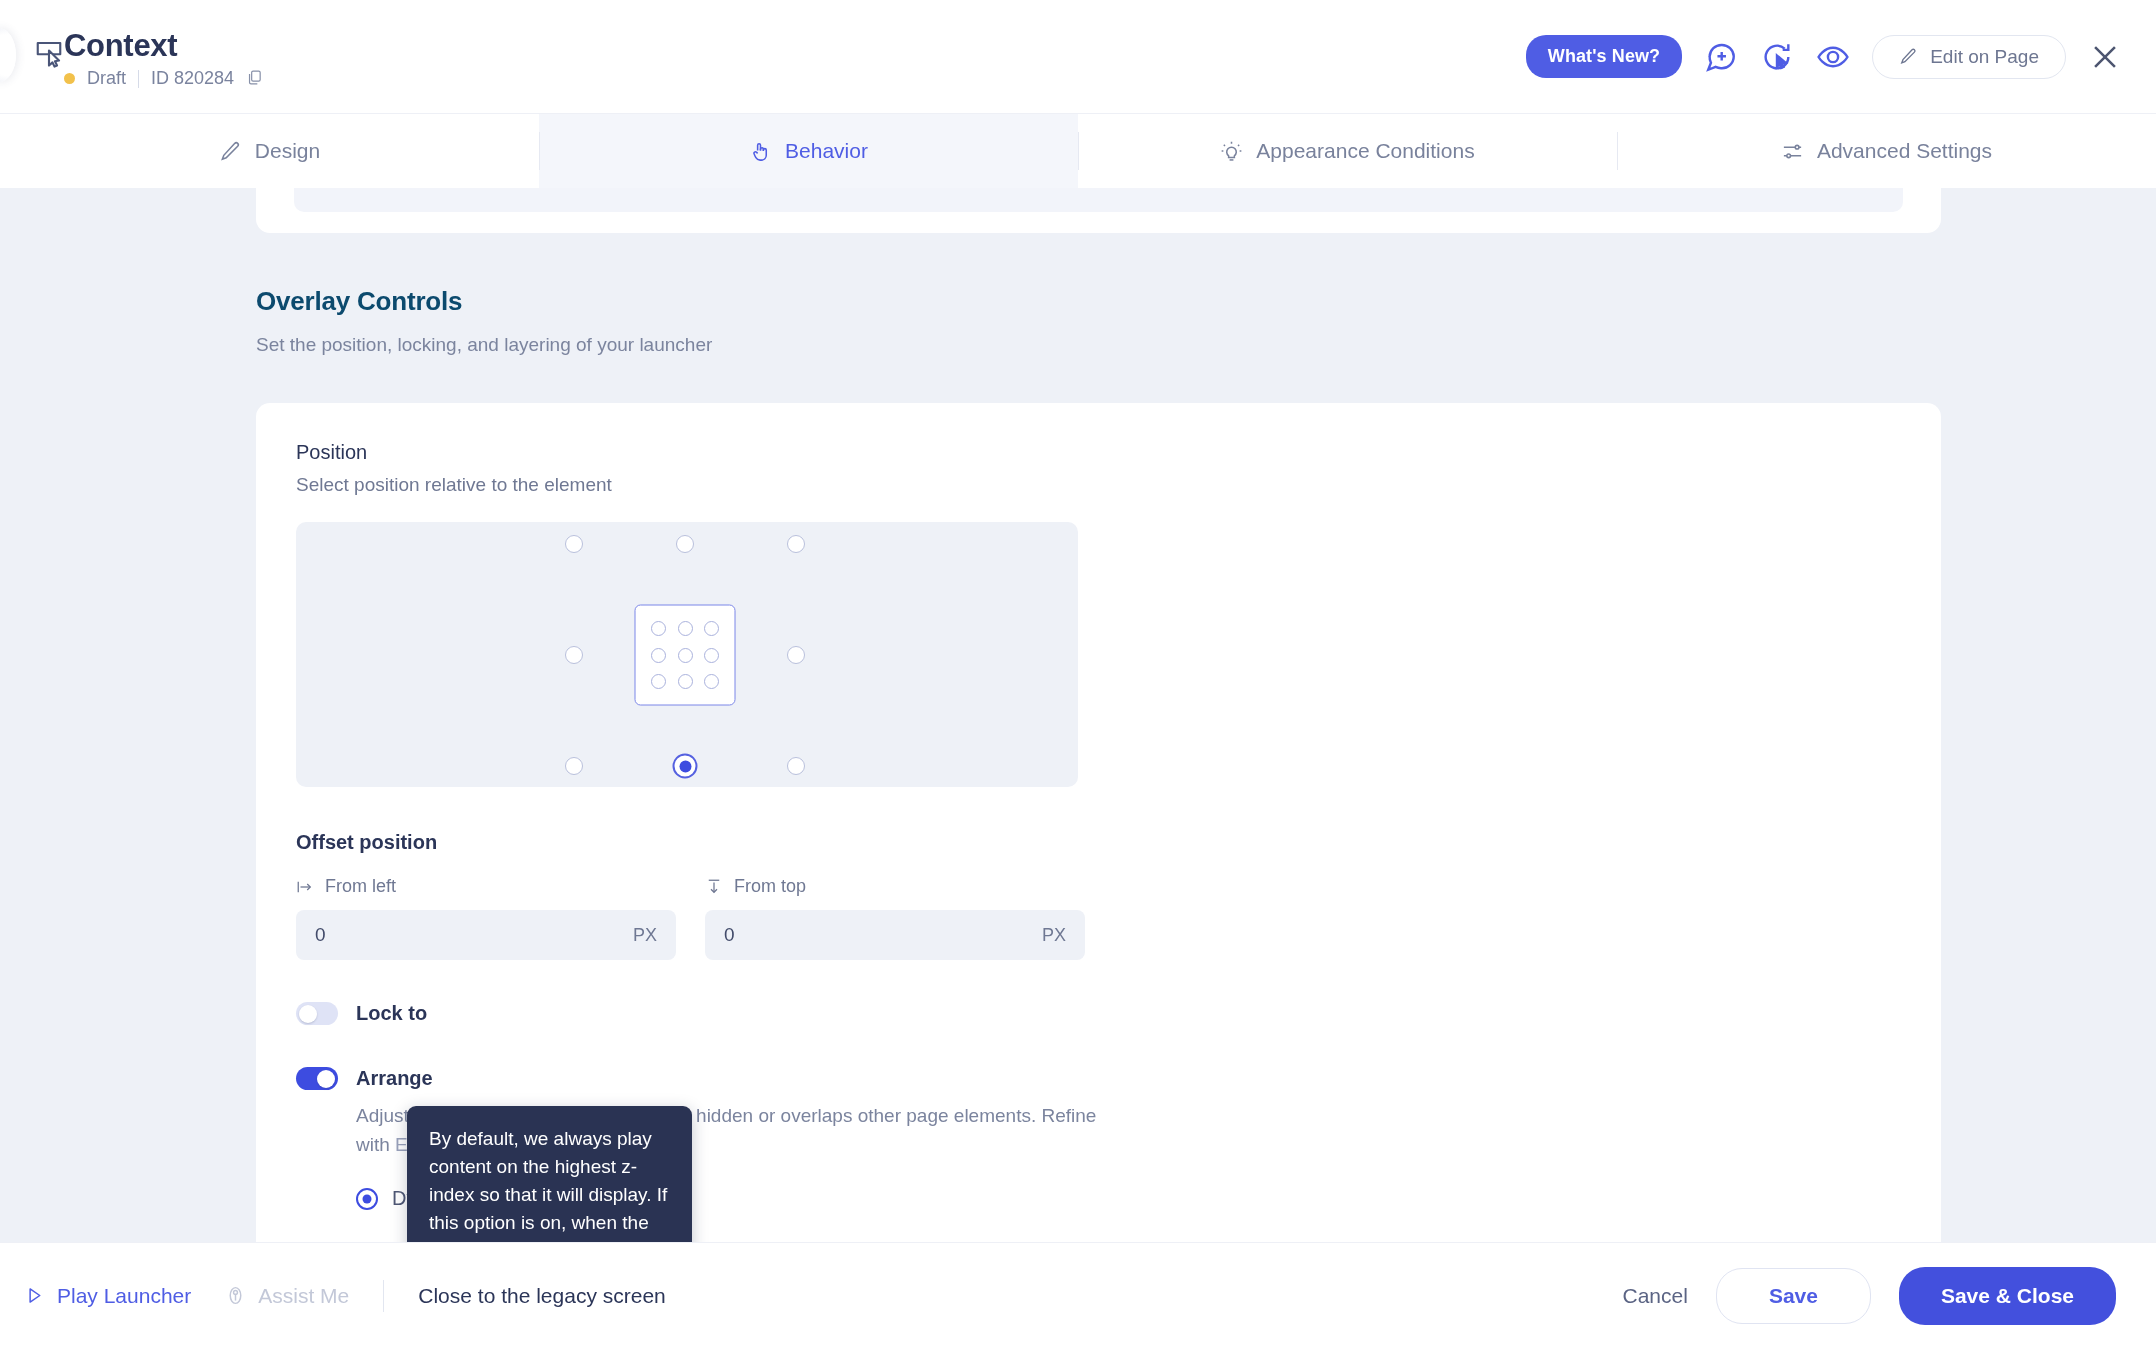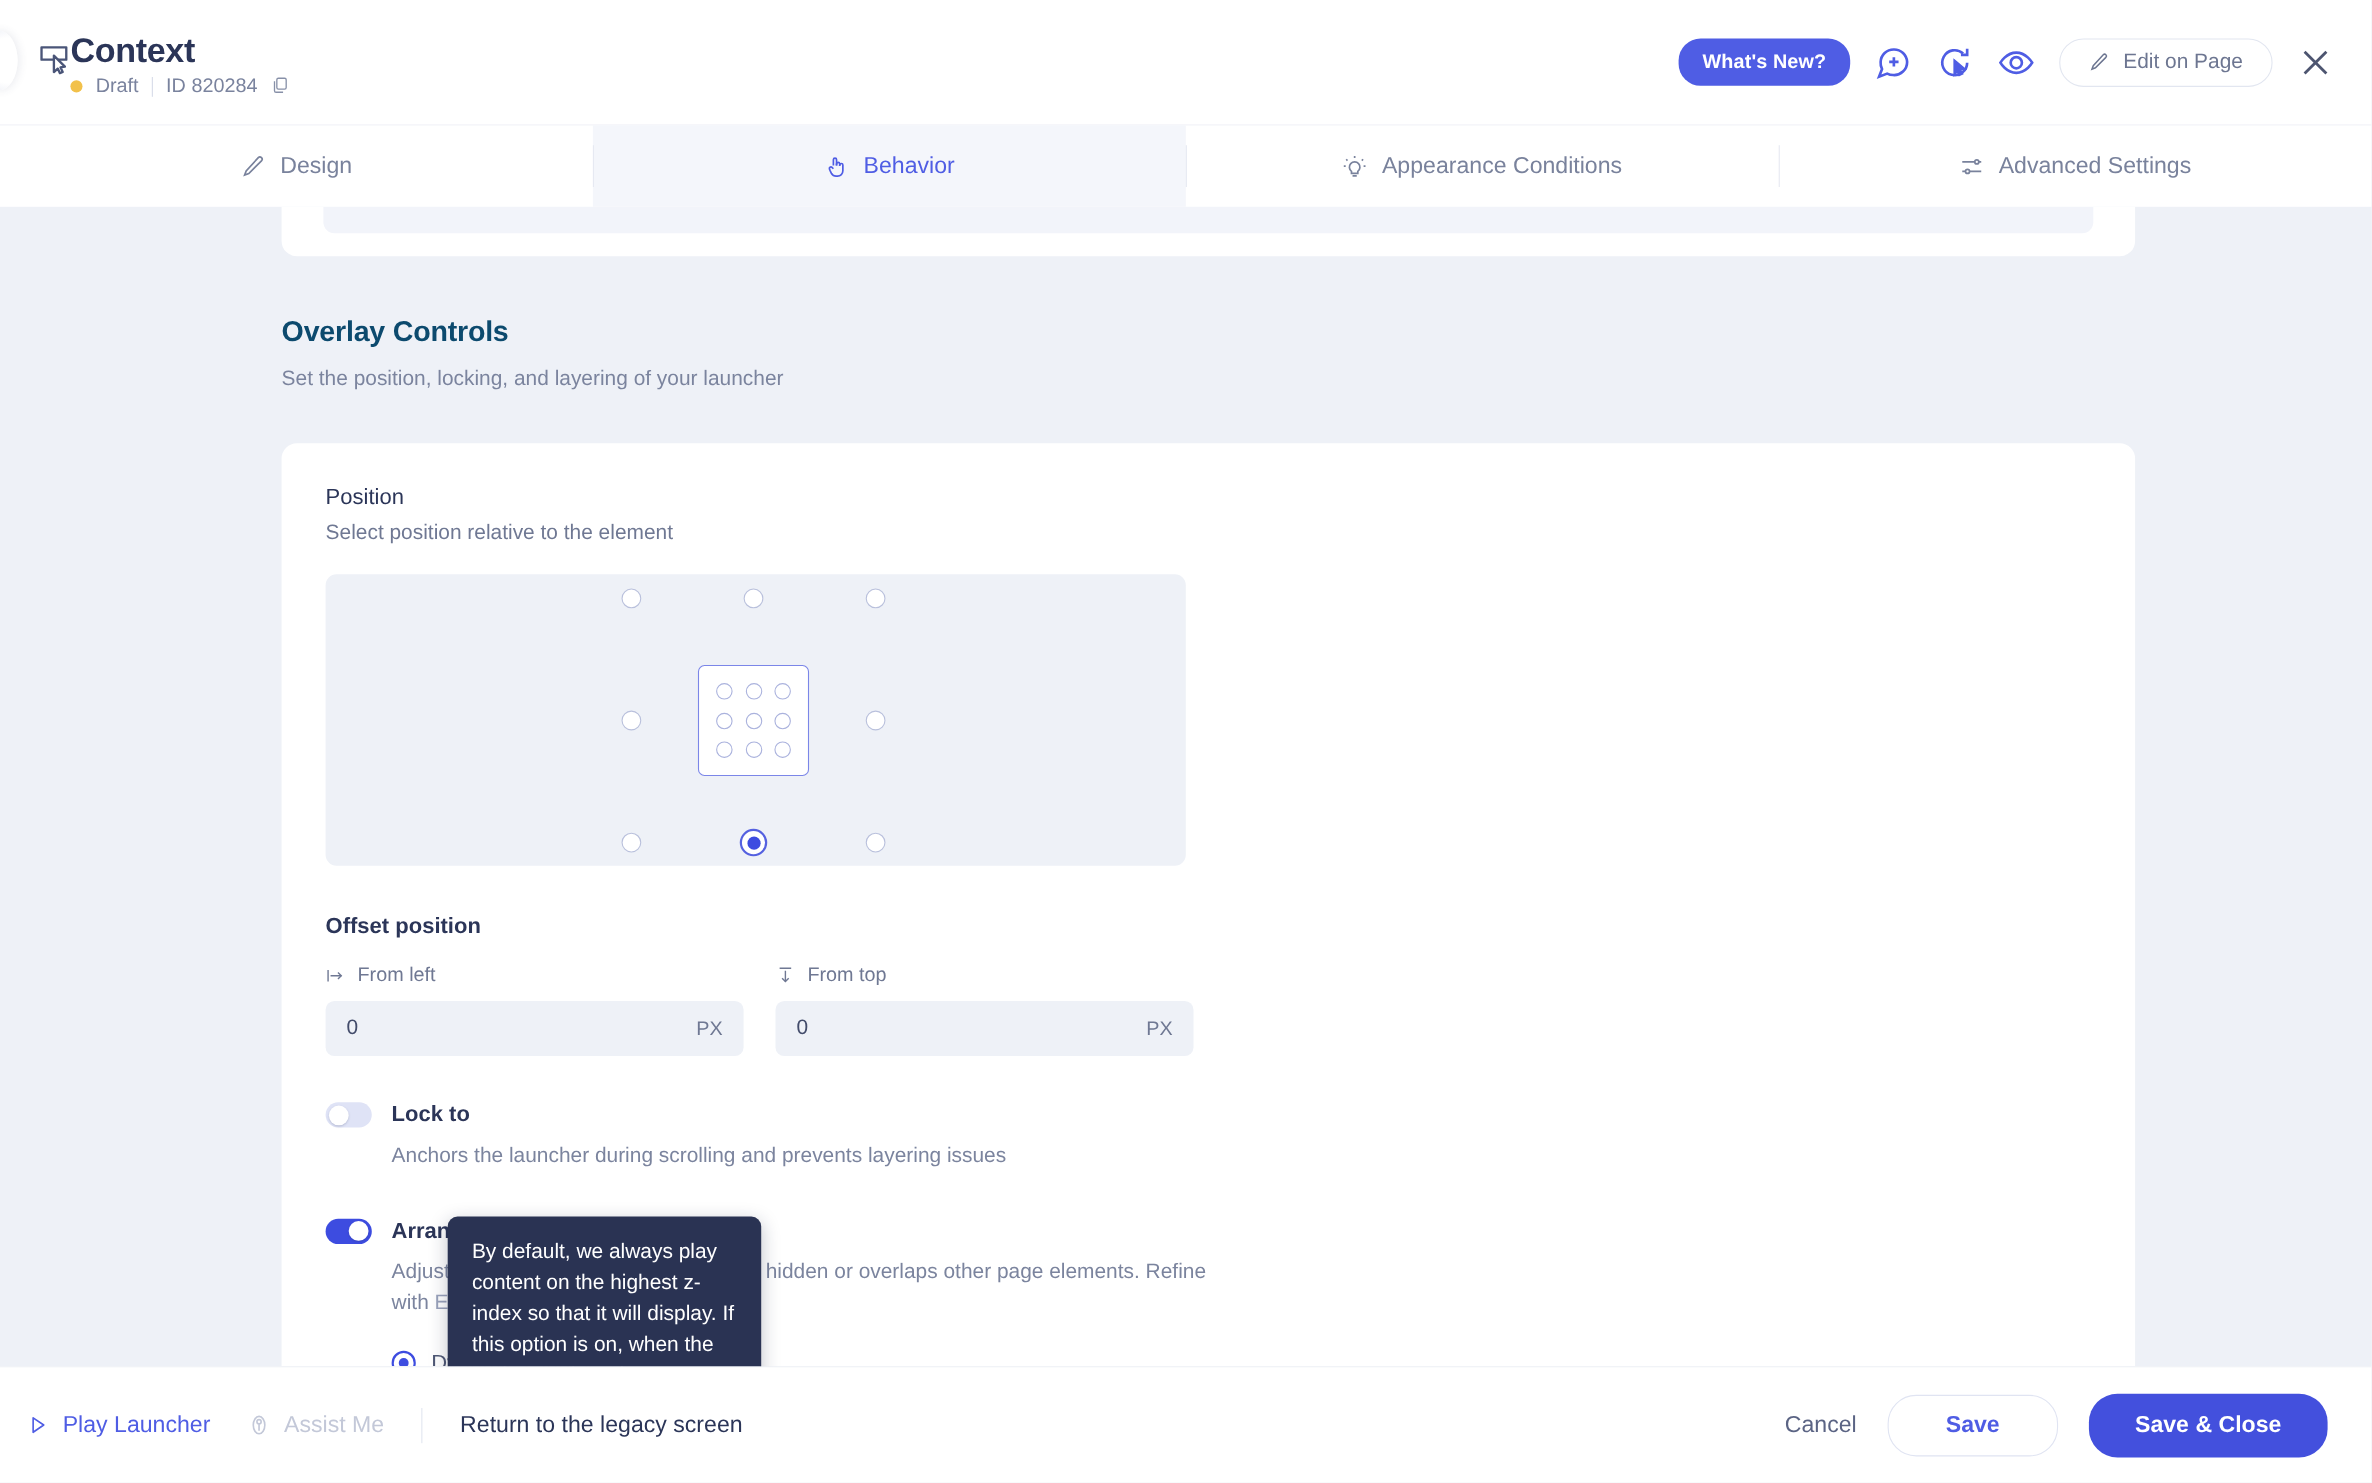--- a/index.html
+++ b/index.html
@@ -400,23 +400,20 @@
             </div>
           </div>
         </div>
 
         <div class="toggle-row">
           <div class="switch">
               <div class="knob"></div>
             </div>
           <div class="toggle-label">Lock to</div>
         </div>
-        <div class="desc-wrap">
-          <div class="toggle-desc">Anchors the launcher during scrolling and prevents layering issues</div>
-        </div>
 
         <div class="toggle-row">
           <div class="switch on">
               <div class="knob"></div>
             </div>
           <div class="toggle-label">Arrange</div>
         </div>
         <div class="desc-wrap">
           <div class="toggle-desc">
             <span>Adjusts placement when the launcher is hidden or overlaps other page elements. Refine</span><br>
@@ -455,21 +452,21 @@
       </div>
       <div class="foot-link disabled">
         <svg viewBox="0 0 24 24" fill="none" stroke="currentColor" stroke-width="1.7">
           <ellipse cx="12" cy="12" rx="6" ry="9"></ellipse>
           <circle cx="12" cy="8.5" r="2.2"></circle>
           <path d="M12 10.8v7"></path>
         </svg>
         <span>Assist Me</span>
       </div>
       <div class="foot-sep"></div>
-      <div class="foot-plain">Return to the legacy screen</div>
+      <div class="foot-plain">Close to the legacy screen</div>
     </div>
     <div class="foot-right">
       <button class="btn-cancel">Cancel</button>
       <button class="btn-save">Save</button>
       <button class="btn-saveclose">Save &amp; Close</button>
     </div>
   </div>
 
 </div>
 

